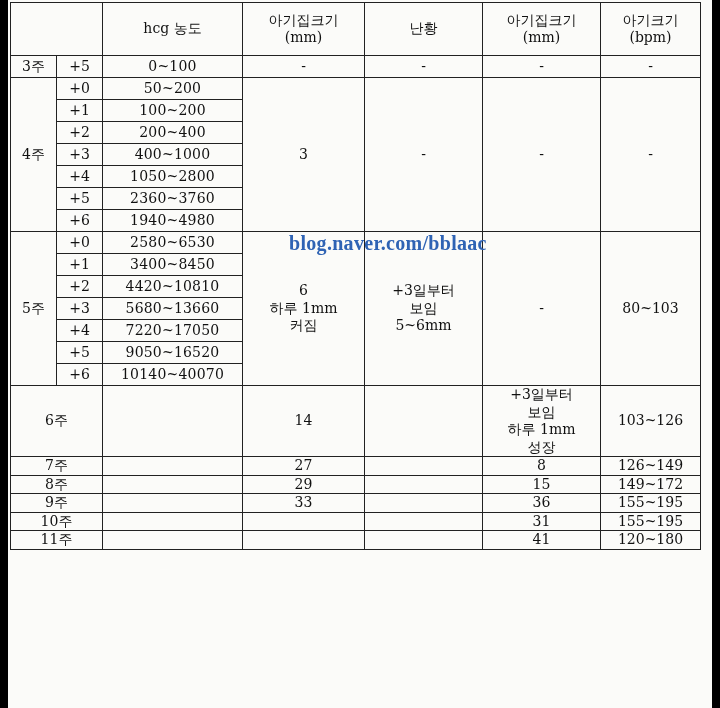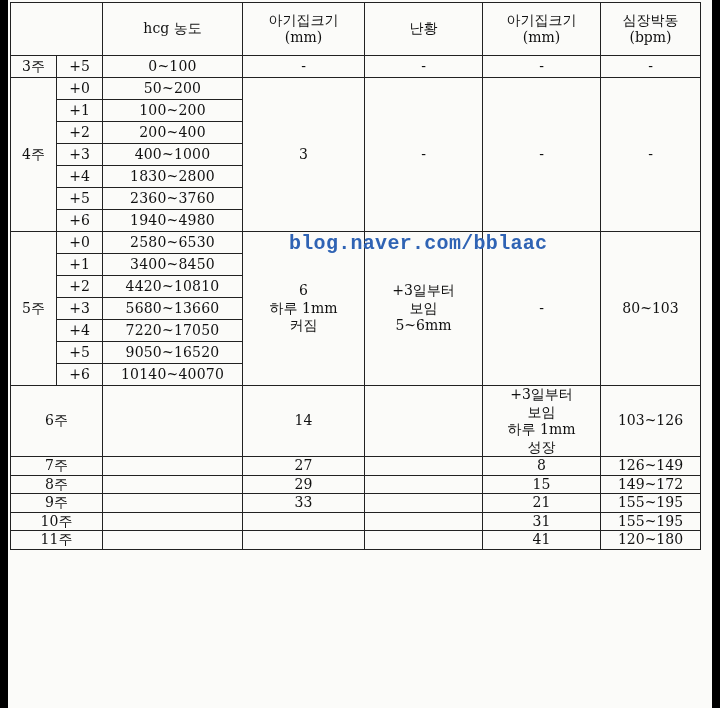--- a/index.html
+++ b/index.html
@@ -48,21 +48,21 @@
   .hdr .t2{display:block;font-size:14px;}
   .row-h{height:22px;}
   .weeklbl{font-size:15px;}
   .daylbl{font-size:14px;}
   .hcgcell{font-size:14px; letter-spacing:.2px;}
   .multi{line-height:1.9;font-size:14px;}
   .six-week td{height:26px;}
   .watermark{
     position:absolute;
     left:281px; top:232px;
-    font-family:Liberation Mono, monospace;
+    font-family:Liberation Serif, serif;
     font-size:20px;
     font-weight:bold;
     color:#2f63b4;
     letter-spacing:.3px;
     white-space:nowrap;
     pointer-events:none;
   }
 </style>
 </head>
 <body>
@@ -92,21 +92,21 @@
         </th>
         <th class="hdr">
           <span class="t1">난황</span>
           <span class="t2"></span>
         </th>
         <th class="hdr">
           <span class="t1">아기집크기</span>
           <span class="t2">(mm)</span>
         </th>
         <th class="hdr">
-          <span class="t1">심장박동</span>
+          <span class="t1">아기크기</span>
           <span class="t2">(bpm)</span>
         </th>
       </tr>
     </thead>
     <tbody>
         <tr class="row-h">
           <td rowspan="1" class="weeklbl">3주</td>
           <td class="daylbl">+5</td>
           <td class="hcgcell">0~100</td>
           <td rowspan="1">-</td>
@@ -130,21 +130,21 @@
         <tr class="row-h">
           <td class="daylbl">+2</td>
           <td class="hcgcell">200~400</td>
         </tr>
         <tr class="row-h">
           <td class="daylbl">+3</td>
           <td class="hcgcell">400~1000</td>
         </tr>
         <tr class="row-h">
           <td class="daylbl">+4</td>
-          <td class="hcgcell">1830~2800</td>
+          <td class="hcgcell">1050~2800</td>
         </tr>
         <tr class="row-h">
           <td class="daylbl">+5</td>
           <td class="hcgcell">2360~3760</td>
         </tr>
         <tr class="row-h">
           <td class="daylbl">+6</td>
           <td class="hcgcell">1940~4980</td>
         </tr>
         <tr class="row-h">
@@ -215,21 +215,21 @@
           <td>29</td>
           <td></td>
           <td>15</td>
           <td>149~172</td>
         </tr>
         <tr>
           <td class="weeklbl" colspan="2">9주</td>
           <td class="hcgcell"></td>
           <td>33</td>
           <td></td>
-          <td>21</td>
+          <td>36</td>
           <td>155~195</td>
         </tr>
         <tr>
           <td class="weeklbl" colspan="2">10주</td>
           <td class="hcgcell"></td>
           <td></td>
           <td></td>
           <td>31</td>
           <td>155~195</td>
         </tr>

